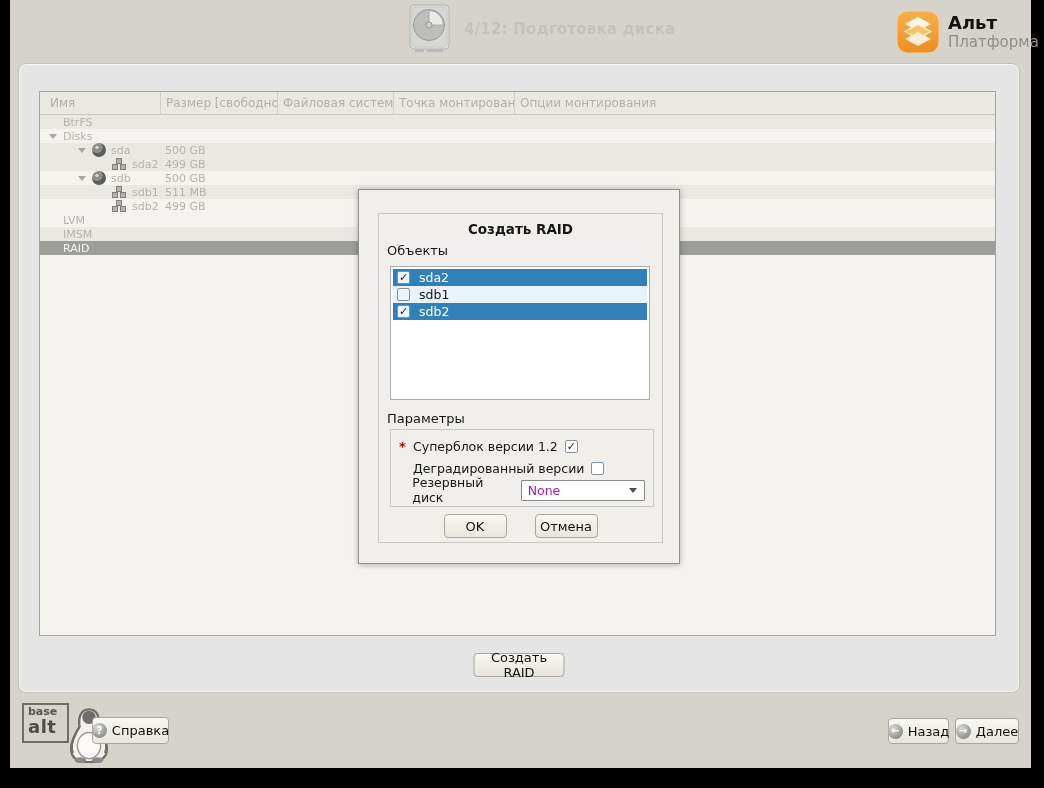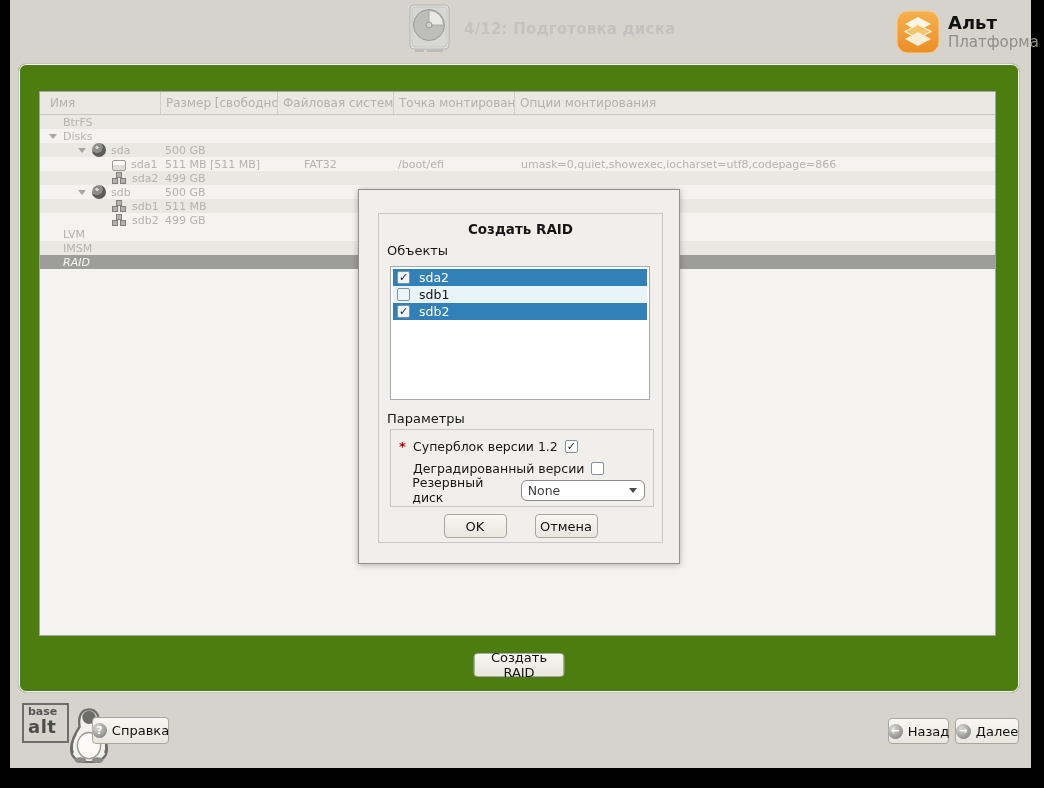--- a/index.html
+++ b/index.html
@@ -9,36 +9,36 @@
   
   .topbar { position:absolute; left:0; top:0; width:100%; height:63px; }
   .step { position:absolute; left:396px; top:4px; display:flex; align-items:center; gap:12px; }
   .step-title { font-size:15px; font-weight:bold; color:#c3c2be; letter-spacing:.2px; }
   .brand { position:absolute; left:886px; top:10px; display:flex; align-items:center; gap:8px; }
   .brand-name { font-size:18px; font-weight:bold; color:#111; line-height:20px; }
   .brand-sub { font-size:15px; color:#8f8e8a; line-height:18px; }
 
   
   .main-panel { position:absolute; left:8px; top:63px; width:1002px; height:630px;
-    background:#4d7c0f; border:1px solid #c4c2b8; border-radius:8px;
+    background:#e5e5e5; border:1px solid #c4c2b8; border-radius:8px;
     box-shadow: inset 0 0 0 1px #f5f4f0; }
   .table-panel { position:absolute; left:20px; top:27px; width:957px; height:545px;
     background:#f4f3f0; border:1px solid #a4a39d; }
   .thead { display:flex; height:23px; background:#e9e8e3; border-bottom:1px solid #c6c5bf; }
   .hcell { font-size:12px; color:#b2b1ac; border-right:1px solid #cfceca; padding:4px 0 0 5px;
     white-space:nowrap; overflow:hidden; }
   .hcell.c0 { padding-left:10px; }
   .hcell:last-child { border-right:none; }
   .c0 { width:121px; } .c1 { width:117px; } .c2 { width:116px; } .c3 { width:121px; } .c4 { flex:1; }
 
   .trow { display:flex; height:14px; align-items:center; font-size:11px; color:#b5b3ae; white-space:nowrap; }
   .trow.odd { background:#e9e8e3; }
   .trow.even { background:#f4f3f0; }
   .trow.sel { background:#9d9d99; color:#f7f7f5; }
-  .trow.sel .tlabel { color:#f7f7f5;font-style:italic; }
+  .trow.sel .tlabel { color:#f7f7f5; }
   .cell { overflow:visible; white-space:nowrap; padding-left:4px; }
   .cell.c0 { padding-left:0; display:flex; align-items:center; }
   .tbody .c2 { padding-left:26px; }
   .tbody .c4 { padding-left:6px; }
   .lvl1 .ind { width:9px; }  .lvl2 .ind { width:38px; } .lvl3 .ind { width:58px; }
   .expander { width:14px; display:inline-flex; align-items:center; justify-content:flex-start; }
   .expander.hid { visibility:hidden; }
   .tri { width:0; height:0; border:4px solid transparent; border-top:5px solid #a7a6a0; margin-top:4px; }
   .ticon { width:15px; height:14px; margin-right:5px; display:inline-block; position:relative; flex:none; }
   .ticon.disk { width:14px; height:14px; border-radius:50%;
@@ -73,22 +73,22 @@
   .orow.sel { background:#3181b8; color:#fff; }
   .orow.alt { background:#e8f3fa; }
   .cb { width:13px; height:13px; background:#fff; border:1px solid #83929c; border-radius:2px;
     font-size:11px; font-weight:bold; color:#1b1b1b; line-height:11px; text-align:center; flex:none; }
   .cb.checked::after { content:"\2713"; }
   .orow .cb { background:#eef5fa; margin-right:9px; }
   .params-box { position:absolute; left:11px; top:215px; width:264px; height:78px; border:1px solid #c9c7c3; padding:5px 8px; }
   .prow { display:flex; align-items:center; height:22px; font-size:12.5px; color:#161616; }
   .mark { width:14px; color:#c40000; font-weight:bold; font-size:13px; }
   .prow .cb { margin-left:7px; }
-  .combo { margin-left:8px; width:131px; height:21px; background:#fff; border:1px solid #8a8a86; border-radius:6px;
-    display:flex; align-items:center; font-size:12.5px; color:#404040; padding-left:6px; position:relative; }
+  .combo { margin-left:8px; width:131px; height:21px; background:#fff; border:1px solid #8a8a86; border-radius:1px;
+    display:flex; align-items:center; font-size:12.5px; color:#a21caf; padding-left:6px; position:relative; }
   .combo .arrow { position:absolute; right:7px; width:0; height:0; border:4px solid transparent; border-top:5px solid #4c4c4a; margin-top:4px; }
   .dbuttons { position:absolute; top:300px; width:100%; display:flex; justify-content:center; gap:28px; }
   .dbtn { width:63px; height:24px; }
 
   
   .footer { position:absolute; left:0; top:693px; width:100%; height:75px; }
   .balogo { position:absolute; left:8px; top:8px; width:104px; height:62px; }
   .babox { position:absolute; left:4px; top:2px; width:47px; height:40px; border:2px solid #6d6d6b; padding:1px 4px; background:transparent; }
   .babox .l1 { font-size:11px; font-weight:bold; color:#555; line-height:12px; }
   .babox .l2 { font-size:18px; font-weight:bold; color:#4c4c4a; line-height:17px; letter-spacing:.5px; }
@@ -180,34 +180,20 @@
                 <span class="tri"></span>
               </span>
               <span class="ticon disk"></span>
               <span class="tlabel">sda</span>
             </div>
             <div class="cell c1">500 GB</div>
             <div class="cell c2"></div>
             <div class="cell c3"></div>
             <div class="cell c4"></div>
           </div>
-          <div class="trow even">
-            <div class="cell c0 lvl3">
-              <span class="ind"></span>
-              <span class="expander hid">
-                <span class="tri"></span>
-              </span>
-              <span class="ticon partition"></span>
-              <span class="tlabel">sda1</span>
-            </div>
-            <div class="cell c1">511 MB [511 MB]</div>
-            <div class="cell c2">FAT32</div>
-            <div class="cell c3">/boot/efi</div>
-            <div class="cell c4">umask=0,quiet,showexec,iocharset=utf8,codepage=866</div>
-          </div>
           <div class="trow odd">
             <div class="cell c0 lvl3">
               <span class="ind"></span>
               <span class="expander hid">
                 <span class="tri"></span>
               </span>
               <span class="ticon member">
                 <i></i>
                 <i></i>
                 <i></i>

